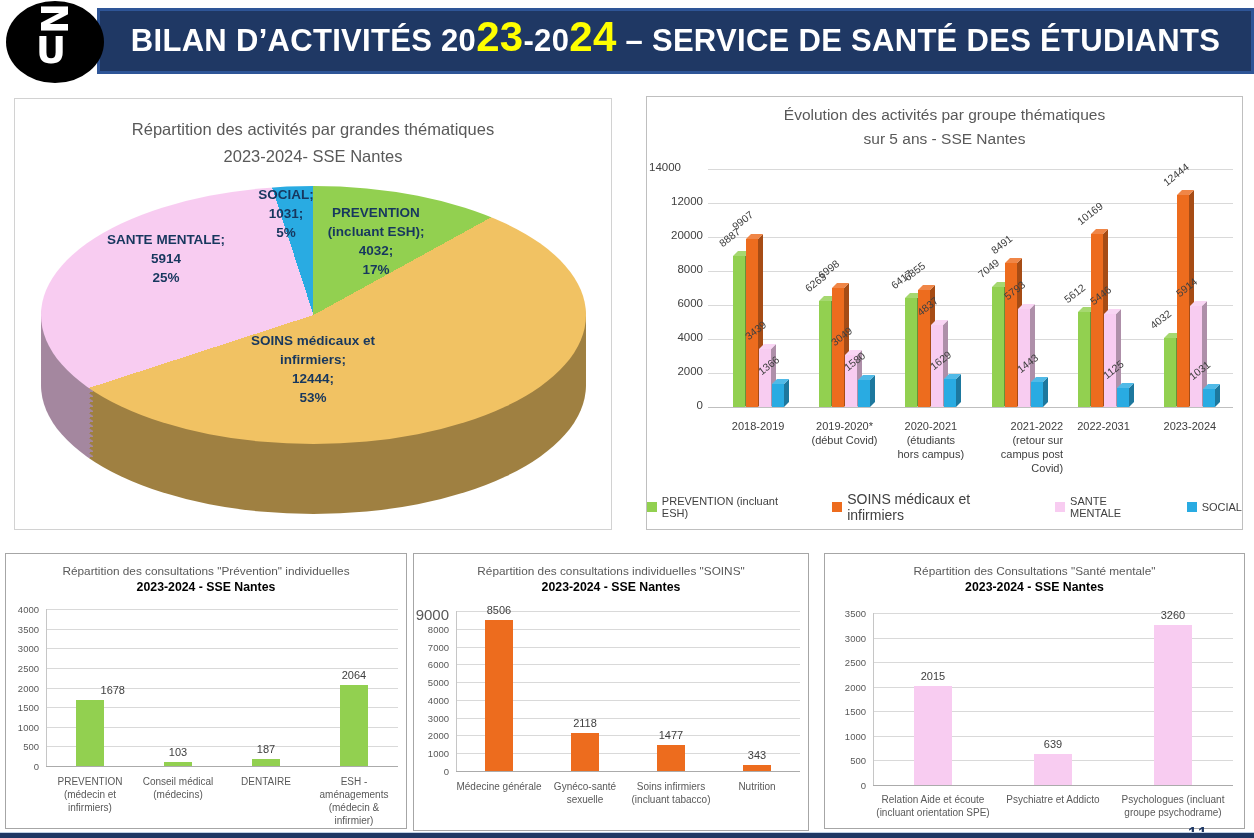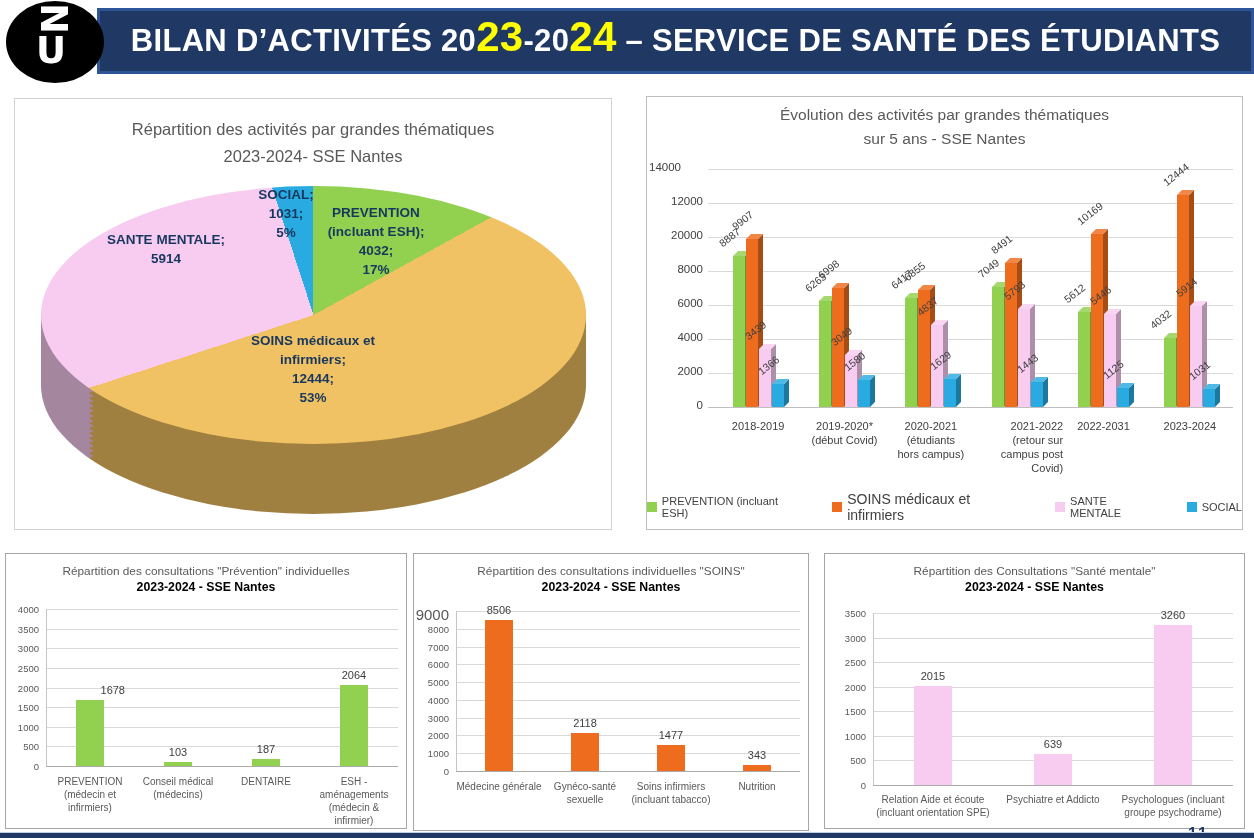--- a/index.html
+++ b/index.html
@@ -75,31 +75,32 @@
         </div>
         <div style="position: absolute; left: 183px; top: 232px; width: 230px; text-align: center; color: rgb(23, 55, 94); font-weight: bold; font-size: 13.5px; line-height: 19px;">
           <div>SOINS médicaux et</div>
           <div>infirmiers;</div>
           <div>12444;</div>
           <div>53%</div>
         </div>
         <div style="position: absolute; left: 31px; top: 131px; width: 240px; text-align: center; color: rgb(23, 55, 94); font-weight: bold; font-size: 13.5px; line-height: 19px;">
           <div>SANTE MENTALE;</div>
           <div>5914</div>
+          <div>25%</div>
         </div>
         <div style="position: absolute; left: 206px; top: 86px; width: 130px; text-align: center; color: rgb(23, 55, 94); font-weight: bold; font-size: 13.5px; line-height: 19px;">
           <div>SOCIAL;</div>
           <div>1031;</div>
           <div>5%</div>
         </div>
       </div>
   </div>
 
   <div class="panel" id="grouped-panel">
-    <div class="ctitle g-t1">Évolution des activités par grandes thématiques</div>
+    <div class="ctitle g-t1">Évolution des activités par groupe thématiques</div>
     <div class="ctitle g-t2">sur 5 ans - SSE Nantes</div>
     <div class="plot">
         <div style="position: absolute; left: 61px; top: 310px; width: 525px; height: 1px; background: rgb(191, 191, 191);"></div>
         <div style="position: absolute; left: 2px; top: 302px; width: 54px; text-align: right; font-size: 11.5px; color: rgb(64, 64, 64);">0</div>
         <div style="position: absolute; left: 61px; top: 276px; width: 525px; height: 1px; background: rgb(217, 217, 217);"></div>
         <div style="position: absolute; left: 2px; top: 268px; width: 54px; text-align: right; font-size: 11.5px; color: rgb(64, 64, 64);">2000</div>
         <div style="position: absolute; left: 61px; top: 242px; width: 525px; height: 1px; background: rgb(217, 217, 217);"></div>
         <div style="position: absolute; left: 2px; top: 234px; width: 54px; text-align: right; font-size: 11.5px; color: rgb(64, 64, 64);">4000</div>
         <div style="position: absolute; left: 61px; top: 208px; width: 525px; height: 1px; background: rgb(217, 217, 217);"></div>
         <div style="position: absolute; left: 2px; top: 200px; width: 54px; text-align: right; font-size: 11.5px; color: rgb(64, 64, 64);">6000</div>

